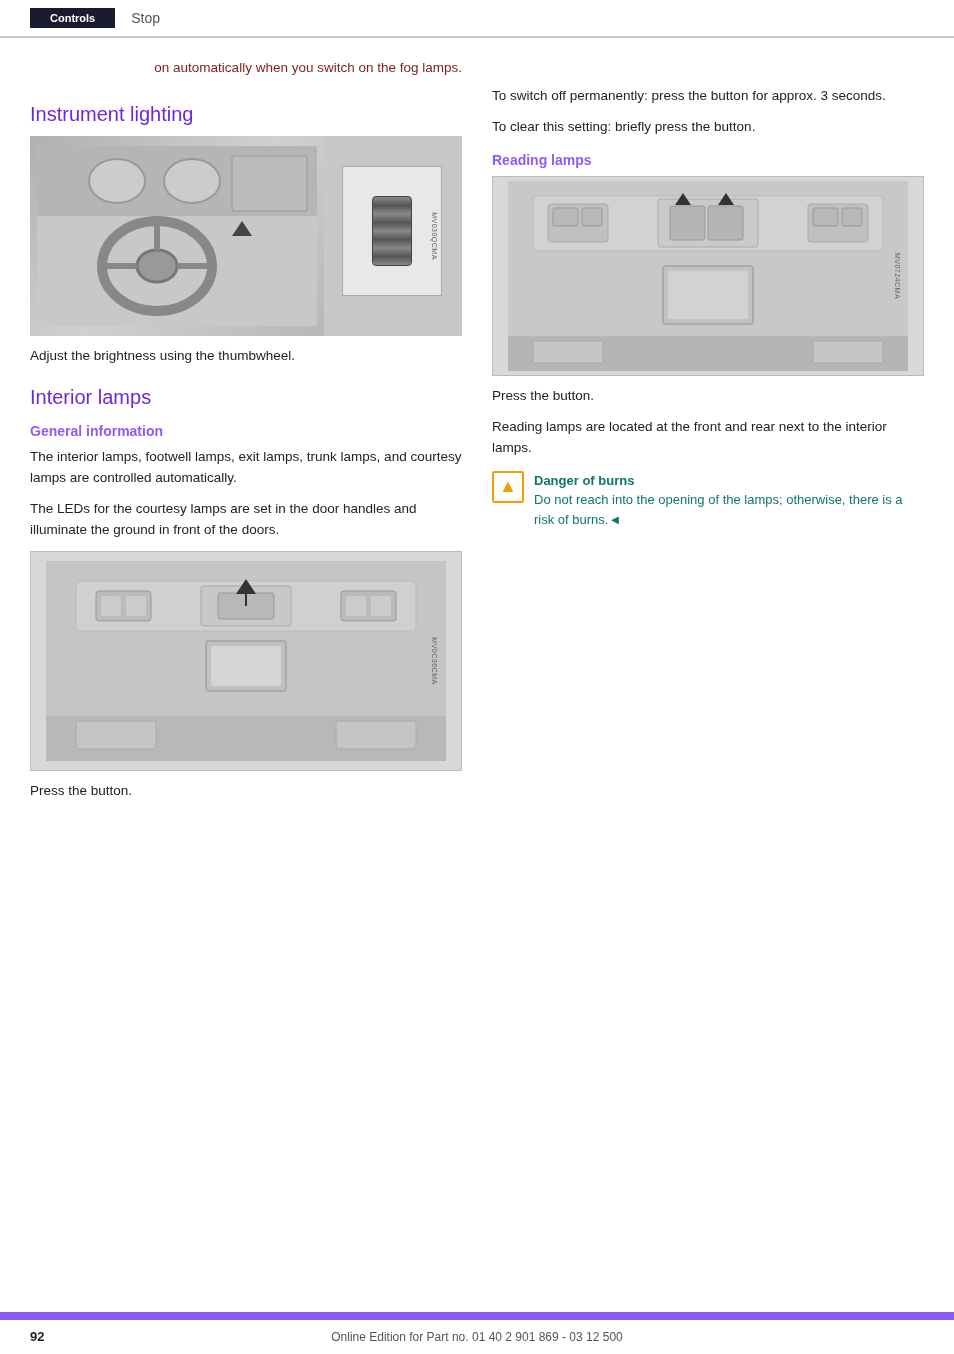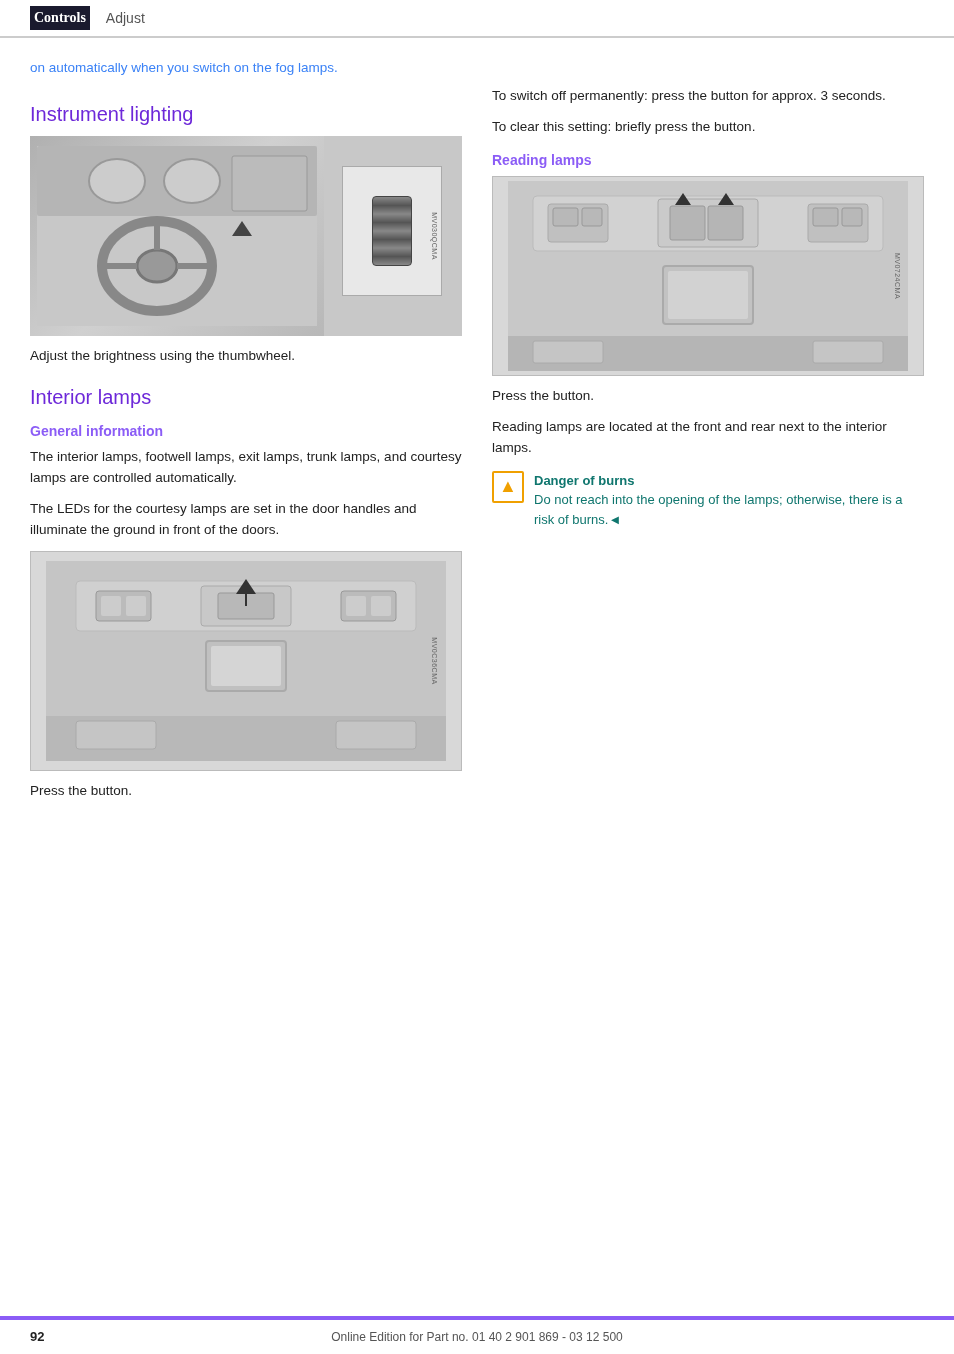--- a/index.html
+++ b/index.html
@@ -17,25 +17,24 @@
     .header {
       display: flex;
       align-items: center;
       border-bottom: 2px solid #ccc;
       padding: 6px 30px 6px 30px;
       margin-bottom: 0;
     }
     .header-controls {
       background: #1a1a2e;
       color: #fff;
-      padding: 4px 4px;
-      font-size: 14px;
+      padding: 4px 20px;
+      font-size: 11px;
       font-weight: bold;
       margin-right: 0;
-      font-family: Liberation Serif, serif;
     }
     .header-lamps {
       color: #555;
       padding: 4px 16px;
       font-size: 14px;
     }
 
     .main-content {
       display: flex;
       padding: 20px 30px 0 30px;
@@ -50,21 +49,22 @@
     .right-column {
       flex: 1;
       max-width: 450px;
     }
 
     
     .intro-text {
       font-size: 13.5px;
       line-height: 1.5;
       margin-bottom: 24px;
-      color: #3b82f6;
+      color: #7f1d1d;
+      text-align: right;
     }
 
     
     .section-heading {
       font-size: 20px;
       font-weight: normal;
       color: #6d28d9;
       margin-bottom: 10px;
       line-height: 1.2;
     }
@@ -190,21 +190,21 @@
       color: #0f766e;
     }
 
     
     .footer {
       position: absolute;
       bottom: 0;
       left: 0;
       right: 0;
       padding: 10px 30px;
-      border-top: 4px solid #8b5cf6;
+      border-top: 8px solid #8b5cf6;
       display: flex;
       align-items: center;
       justify-content: center;
     }
     .footer-page {
       position: absolute;
       left: 30px;
       bottom: 10px;
       font-size: 13px;
       font-weight: bold;
@@ -214,21 +214,21 @@
       color: #555;
       text-align: center;
     }
 
   </style>
 </head>
 <body>
 
 <div class="header">
   <span class="header-controls">Controls</span>
-  <span class="header-lamps">Adjust</span>
+  <span class="header-lamps">Stop</span>
 </div>
 
 <div class="main-content">
 
   <div class="left-column">
 
     <p class="intro-text">on automatically when you switch on the fog lamps.</p>
 
     <h2 class="section-heading">Instrument lighting</h2>
 

